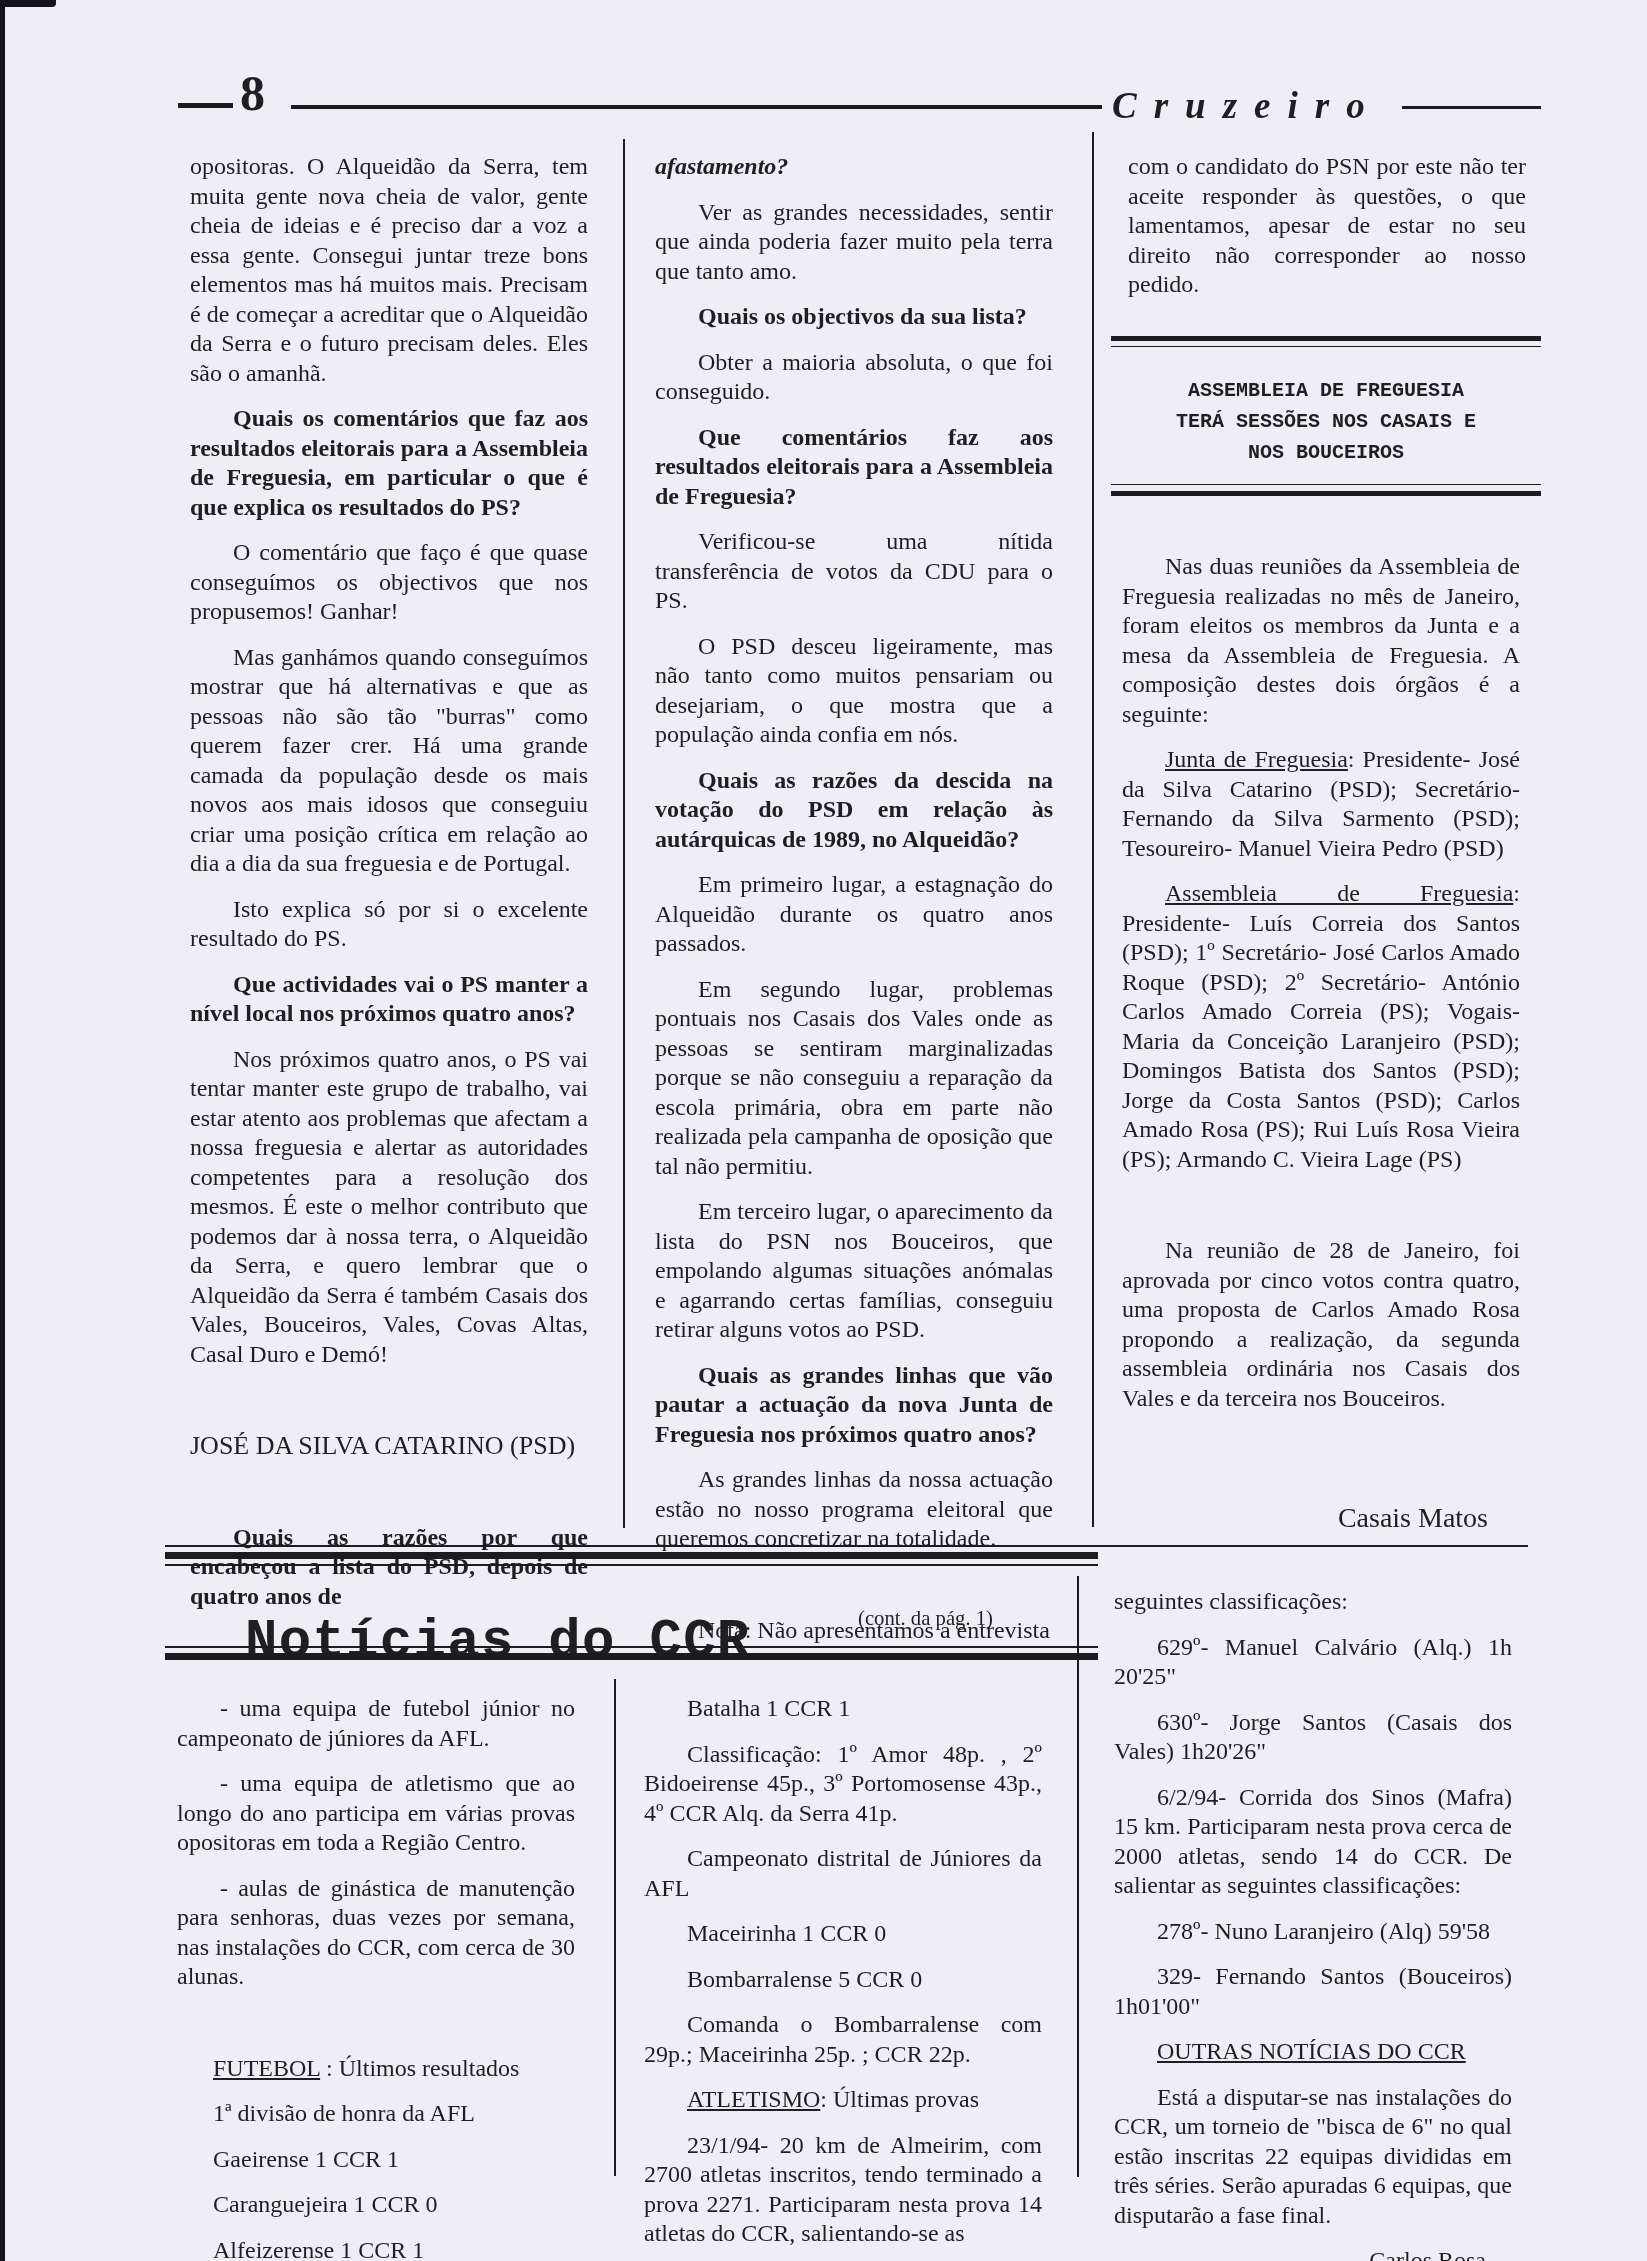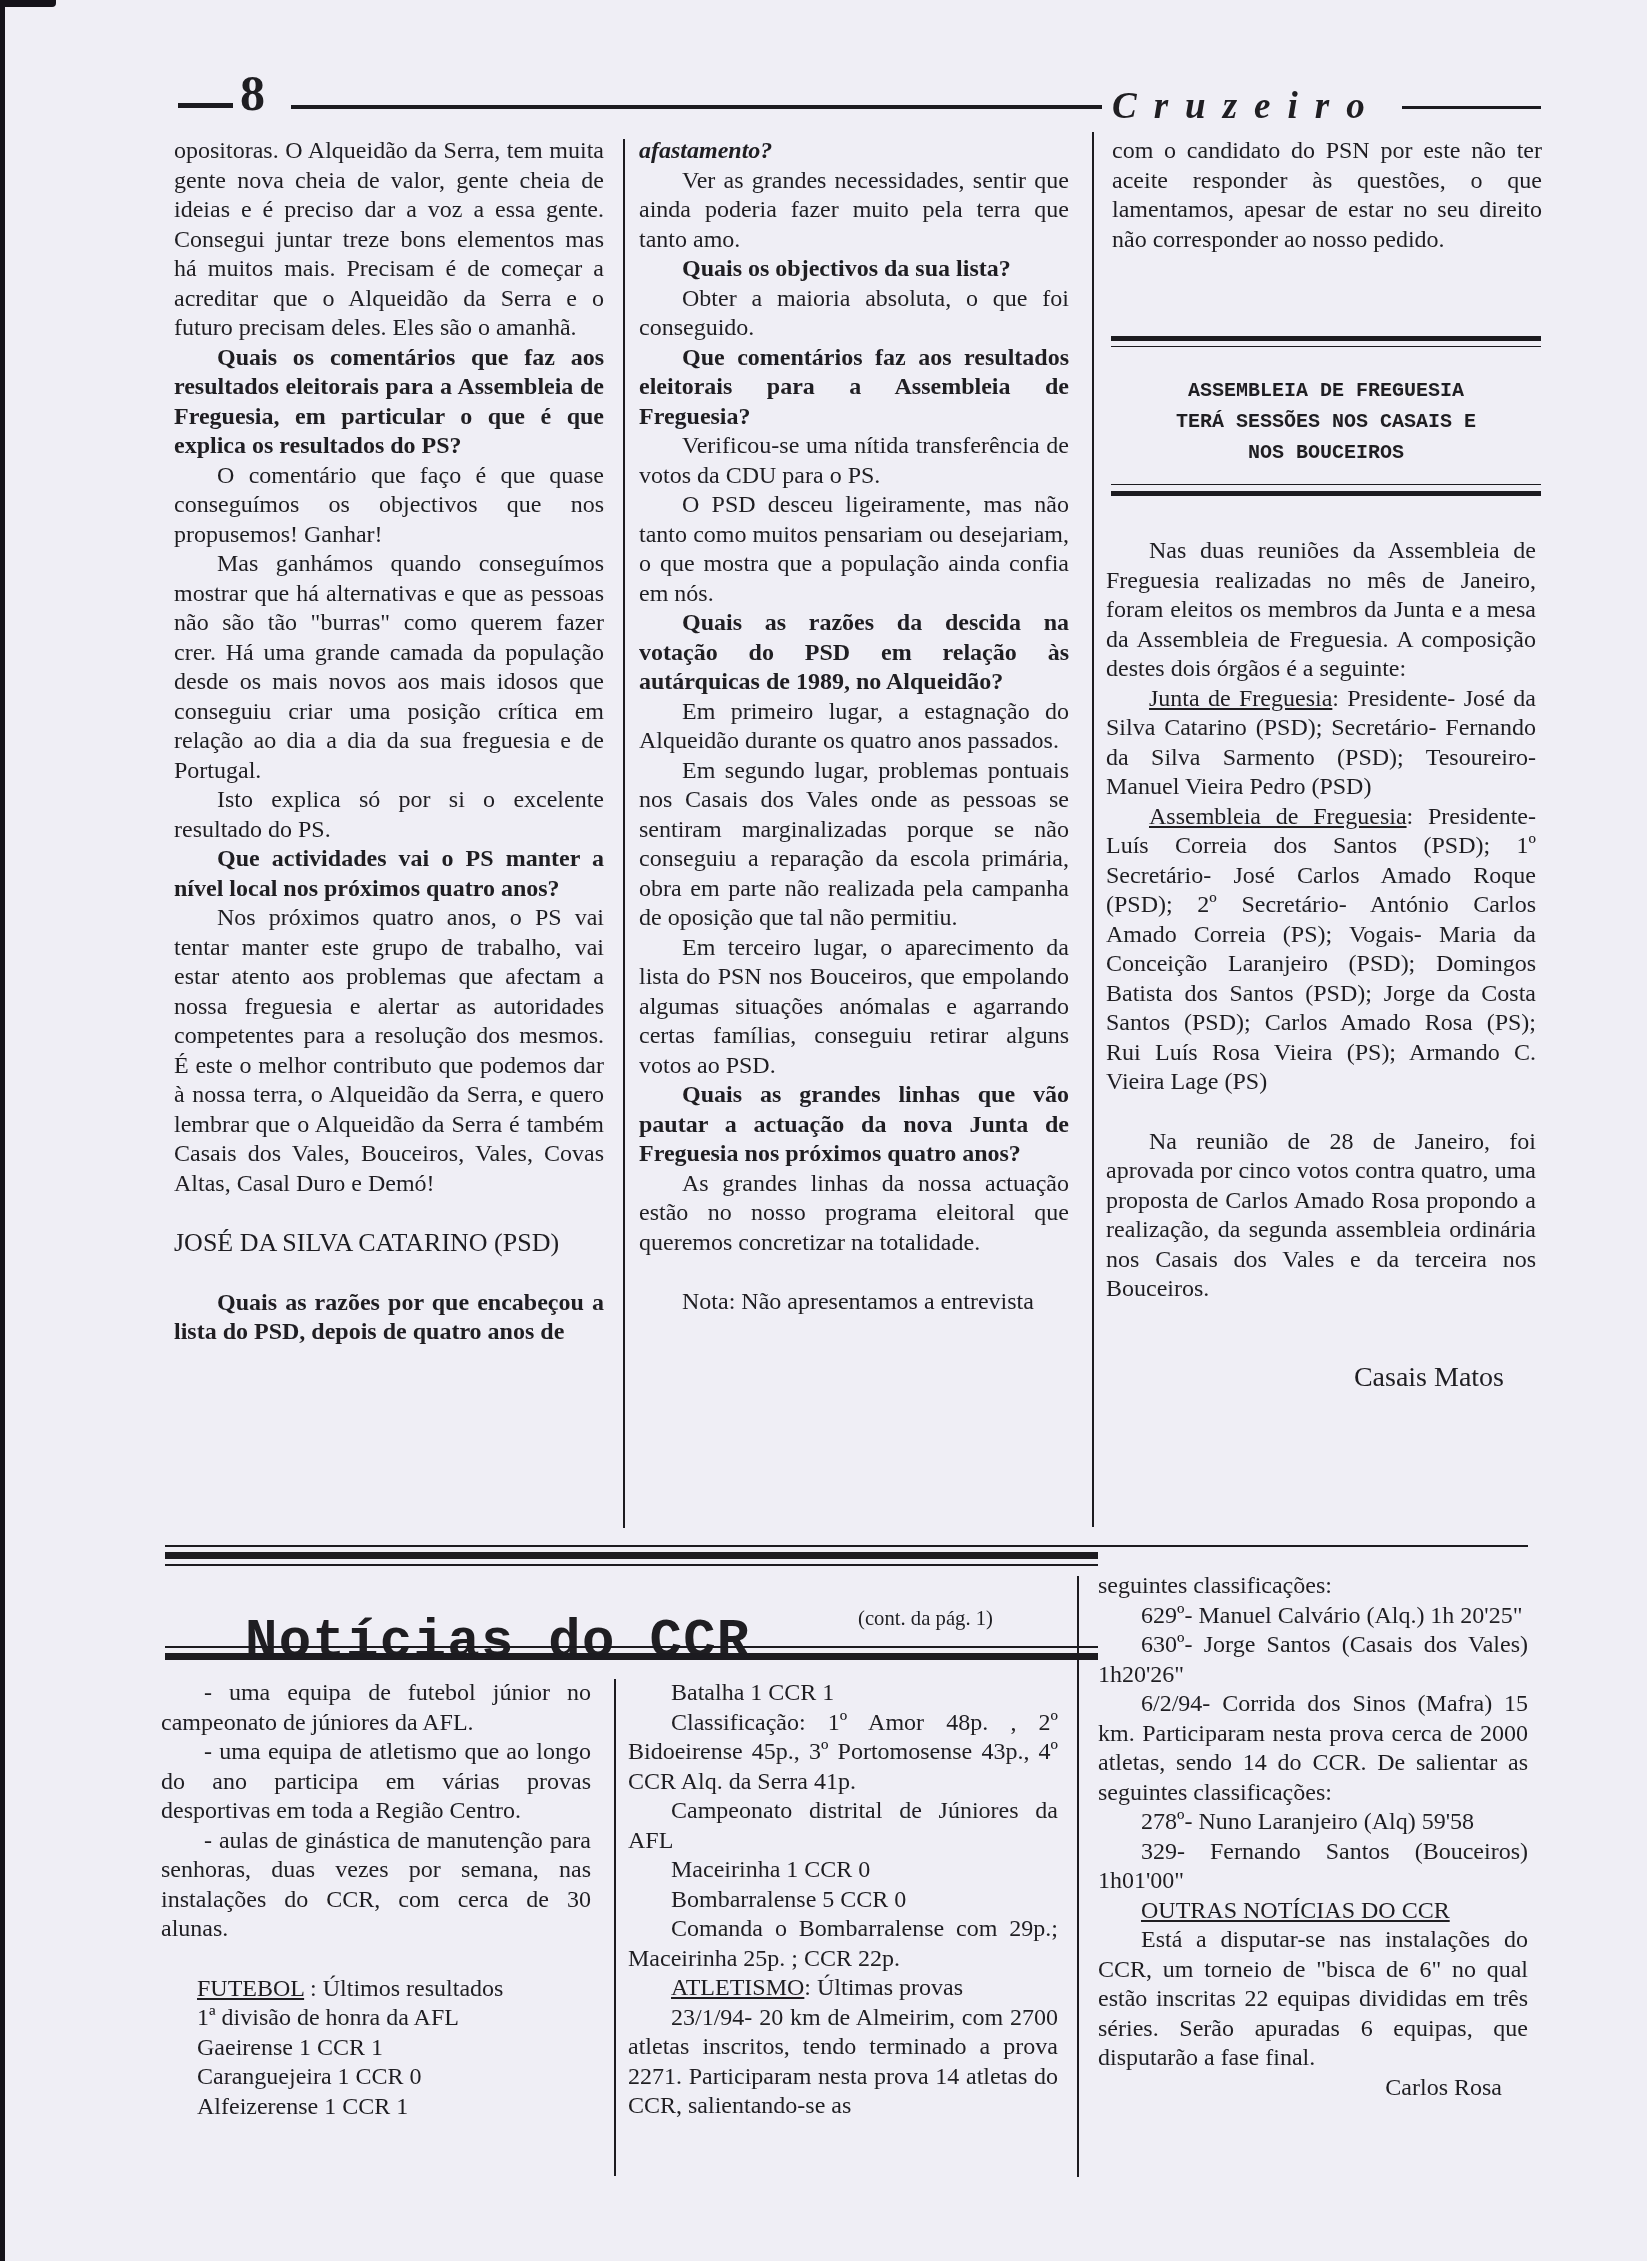--- a/index.html
+++ b/index.html
@@ -6,21 +6,21 @@
   body { width:1647px; height:2261px; background:#efeef5; position:relative; overflow:hidden;
          font-family:"Liberation Serif", serif; color:#1f1e22; }
   .edge { position:absolute; left:0; top:0; width:5.2px; height:2261px; background:#15131a; }
   .edge-top { position:absolute; left:0; top:0; width:56px; height:6.5px; background:#15131a; border-bottom-right-radius:3.9px; }
   .abs { position:absolute; }
   .rule { position:absolute; background:#1c1b20; }
   .page-num { position:absolute; left:240px; top:68px; font-size:50px; font-weight:bold; line-height:1; }
   .masthead { position:absolute; left:1112px; top:87px; font-size:37px; font-style:italic; font-weight:bold;
               letter-spacing:17px; line-height:1; }
   .col { position:absolute; font-size:24px; line-height:29.5px; text-align:justify; }
-  .col p { margin:0; }
+  .col p { margin:16px; }
   .ind { text-indent:43px; }
   .q { font-weight:bold; text-indent:43px; }
   .q0 { font-style:italic; font-weight:bold; }
   .sig { font-weight:normal; }
   .u { text-decoration:underline; }
   .mono-head { font-family:"Liberation Mono", monospace; font-weight:bold; font-size:20px; line-height:31px; text-align:center; }
   .ccr-title { position:absolute; left:245px; top:1575px; font-family:"Liberation Mono", monospace; font-weight:bold;
                font-size:54px; line-height:1; letter-spacing:1.3px;margin-top:40px; }
   .ccr-sub { position:absolute; left:858px; top:1607px; font-size:20.7px; }
   .gap { height:30px; }
@@ -102,21 +102,21 @@
 <div class="ccr-title">Notícias do CCR</div>
 <div class="ccr-sub">(cont. da pág. 1)</div>
 <div class="rule" style="left:165px;top:1646px;width:933px;height:1.9px;"></div>
 <div class="rule" style="left:165px;top:1653px;width:933px;height:6.5px;"></div>
 
 <div class="rule" style="left:614px;top:1679px;width:1.9px;height:497px;"></div>
 <div class="rule" style="left:1077px;top:1576px;width:1.9px;height:601px;"></div>
 
 <div class="col" style="left:161px;top:1678px;width:430px;">
   <p class="ind">- uma equipa de futebol júnior no campeonato de júniores da AFL.</p>
-  <p class="ind">- uma equipa de atletismo que ao longo do ano participa em várias provas desportivas em toda a Região Centro.</p>
+  <p class="ind">- uma equipa de atletismo que ao longo do ano participa em várias provas opositoras em toda a Região Centro.</p>
   <p class="ind">- aulas de ginástica de manutenção para senhoras, duas vezes por semana, nas instalações do CCR, com cerca de 30 alunas.</p>
   <div class="gap"></div>
   <div style="padding-left:36px;text-align:left;">
     <p><span class="u">FUTEBOL</span><span> : Últimos resultados</span></p>
     <p>1ª divisão de honra da AFL</p>
     <p>Gaeirense 1 CCR 1</p>
     <p>Caranguejeira 1 CCR 0</p>
     <p>Alfeizerense 1 CCR 1</p>
   </div>
 </div>

